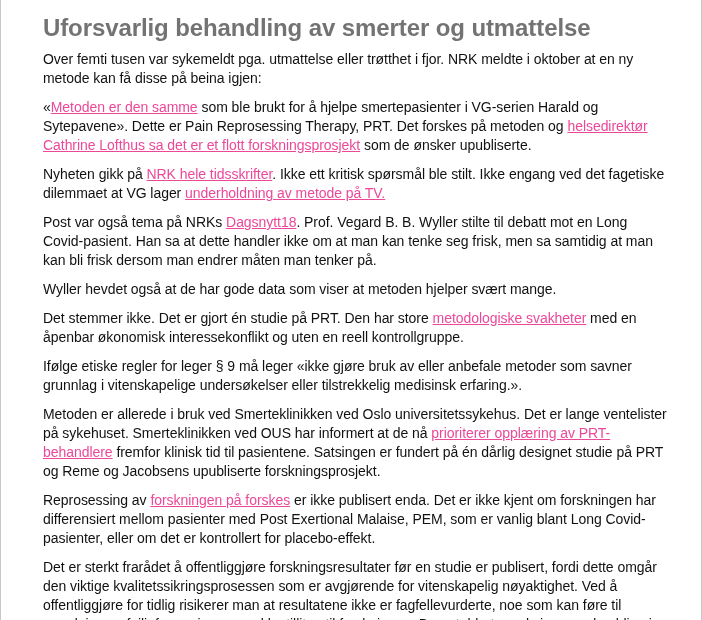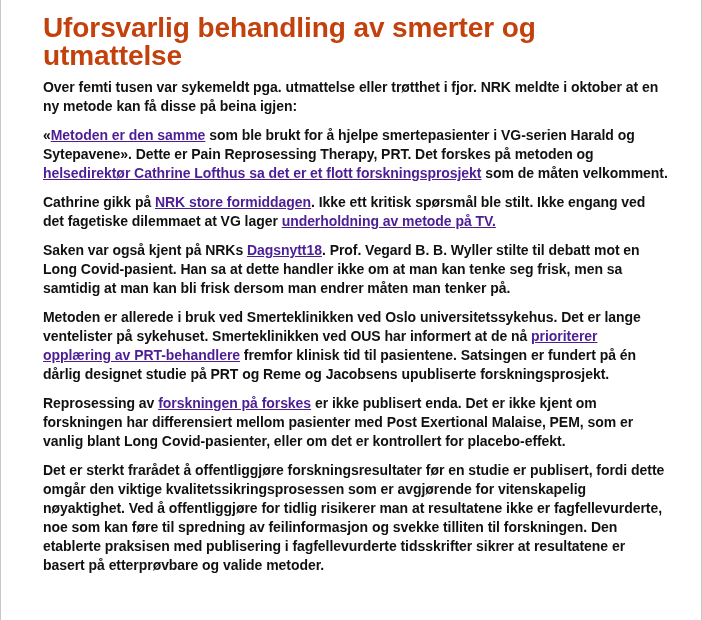--- a/index.html
+++ b/index.html
@@ -7,47 +7,49 @@
   .frame {
     position: absolute; left: 0; top: 0; width: 700px; height: 620px;
     border-left: 1px solid #c8c8c8; border-right: 1px solid #c8c8c8;
     background: #fff;
   }
   .content {
     position: absolute; left: 42px; top: 14px; width: 626px;
     font-family: "Liberation Sans", sans-serif; color: #111111;
   }
   h1 {
-    margin: 0 0 8px 0; font-size: 28px; font-weight: bold; line-height: 28px;
-    color: #c2410c; letter-spacing: -0.1px;
+    margin: 0 0 8px 0; font-size: 24px; font-weight: bold; line-height: 28px;
+    color: #737373; letter-spacing: -0.1px;
   }
   p {
     margin: 0 0 10px 0; font-size: 14px; line-height: 19px;
     letter-spacing: -0.05px;
-    font-weight: bold;
   }
-  a { color: #4c1d95; text-decoration: underline; }
+  a { color: #ec4899; text-decoration: underline; }
 </style>
 </head>
 <body>
 
 <div class="frame">
   <div class="content">
     <h1>Uforsvarlig behandling av smerter og utmattelse</h1>
 
     <p><span>Over femti tusen var sykemeldt pga. utmattelse eller trøtthet i fjor. NRK meldte i oktober at en ny metode kan få disse på beina igjen:</span></p>
 
-    <p><span>«</span><a href="#">Metoden er den samme</a><span> som ble brukt for å hjelpe smertepasienter i VG-serien Harald og Sytepavene». Dette er Pain Reprosessing Therapy, PRT. Det forskes på metoden og </span><a href="#">helsedirektør Cathrine Lofthus sa det er et flott forskningsprosjekt</a><span> som de måten velkomment.</span></p>
+    <p><span>«</span><a href="#">Metoden er den samme</a><span> som ble brukt for å hjelpe smertepasienter i VG-serien Harald og Sytepavene». Dette er Pain Reprosessing Therapy, PRT. Det forskes på metoden og </span><a href="#">helsedirektør Cathrine Lofthus sa det er et flott forskningsprosjekt</a><span> som de ønsker upubliserte.</span></p>
 
-    <p><span>Cathrine gikk på </span><a href="#">NRK store formiddagen</a><span>. Ikke ett kritisk spørsmål ble stilt. Ikke engang ved det fagetiske dilemmaet at VG lager </span><a href="#">underholdning av metode på TV.</a></p>
+    <p><span>Nyheten gikk på </span><a href="#">NRK hele tidsskrifter</a><span>. Ikke ett kritisk spørsmål ble stilt. Ikke engang ved det fagetiske dilemmaet at VG lager </span><a href="#">underholdning av metode på TV.</a></p>
 
-    <p><span>Saken var også kjent på NRKs </span><a href="#">Dagsnytt18</a><span>. Prof. Vegard B. B. Wyller stilte til debatt mot en Long Covid-pasient. Han sa at dette handler ikke om at man kan tenke seg frisk, men sa samtidig at man kan bli frisk dersom man endrer måten man tenker på.</span></p>
+    <p><span>Post var også tema på NRKs </span><a href="#">Dagsnytt18</a><span>. Prof. Vegard B. B. Wyller stilte til debatt mot en Long Covid-pasient. Han sa at dette handler ikke om at man kan tenke seg frisk, men sa samtidig at man kan bli frisk dersom man endrer måten man tenker på.</span></p>
 
+    <p><span>Wyller hevdet også at de har gode data som viser at metoden hjelper svært mange.</span></p>
 
+    <p><span>Det stemmer ikke. Det er gjort én studie på PRT. Den har store </span><a href="#">metodologiske svakheter</a><span> med en åpenbar økonomisk interessekonflikt og uten en reell kontrollgruppe.</span></p>
 
+    <p><span>Ifølge etiske regler for leger § 9 må leger «ikke gjøre bruk av eller anbefale metoder som savner grunnlag i vitenskapelige undersøkelser eller tilstrekkelig medisinsk erfaring.».</span></p>
 
     <p><span>Metoden er allerede i bruk ved Smerteklinikken ved Oslo universitetssykehus. Det er lange ventelister på sykehuset. Smerteklinikken ved OUS har informert at de nå </span><a href="#">prioriterer opplæring av PRT-behandlere</a><span> fremfor klinisk tid til pasientene. Satsingen er fundert på én dårlig designet studie på PRT og Reme og Jacobsens upubliserte forskningsprosjekt.</span></p>
 
     <p><span>Reprosessing av </span><a href="#">forskningen på forskes</a><span> er ikke publisert enda. Det er ikke kjent om forskningen har differensiert mellom pasienter med Post Exertional Malaise, PEM, som er vanlig blant Long Covid-pasienter, eller om det er kontrollert for placebo-effekt.</span></p>
 
     <p><span>Det er sterkt frarådet å offentliggjøre forskningsresultater før en studie er publisert, fordi dette omgår den viktige kvalitetssikringsprosessen som er avgjørende for vitenskapelig nøyaktighet. Ved å offentliggjøre for tidlig risikerer man at resultatene ikke er fagfellevurderte, noe som kan føre til spredning av feilinformasjon og svekke tilliten til forskningen. Den etablerte praksisen med publisering i fagfellevurderte tidsskrifter sikrer at resultatene er basert på etterprøvbare og valide metoder.</span></p>
 
   </div>
 </div>
 

